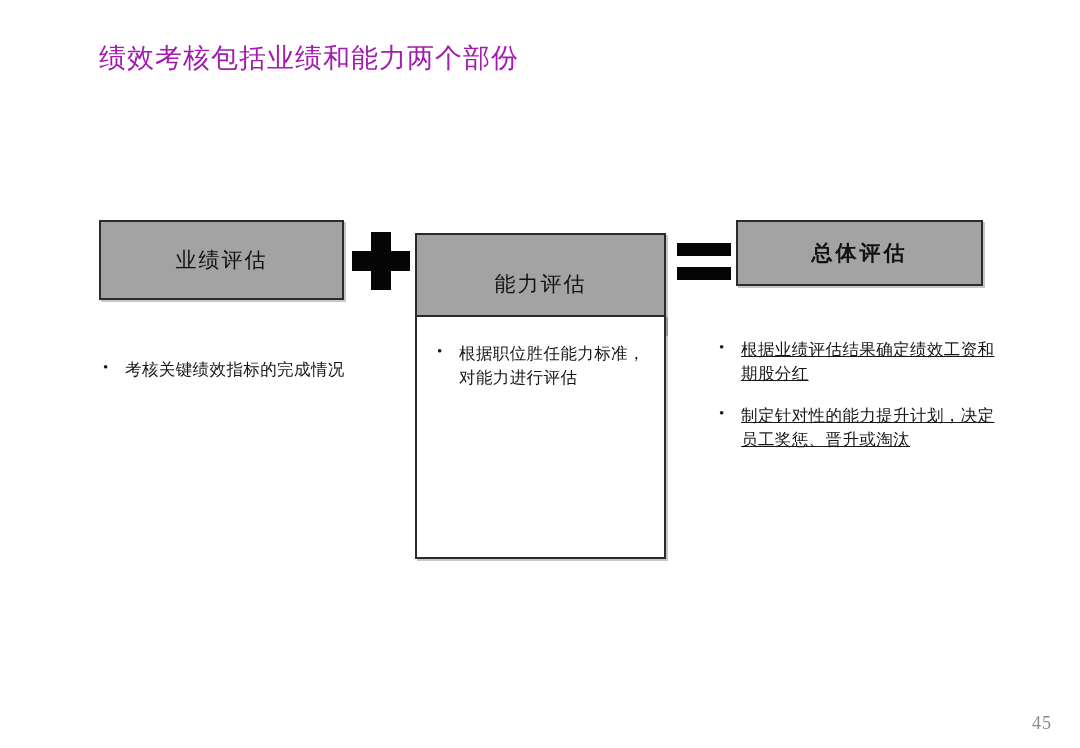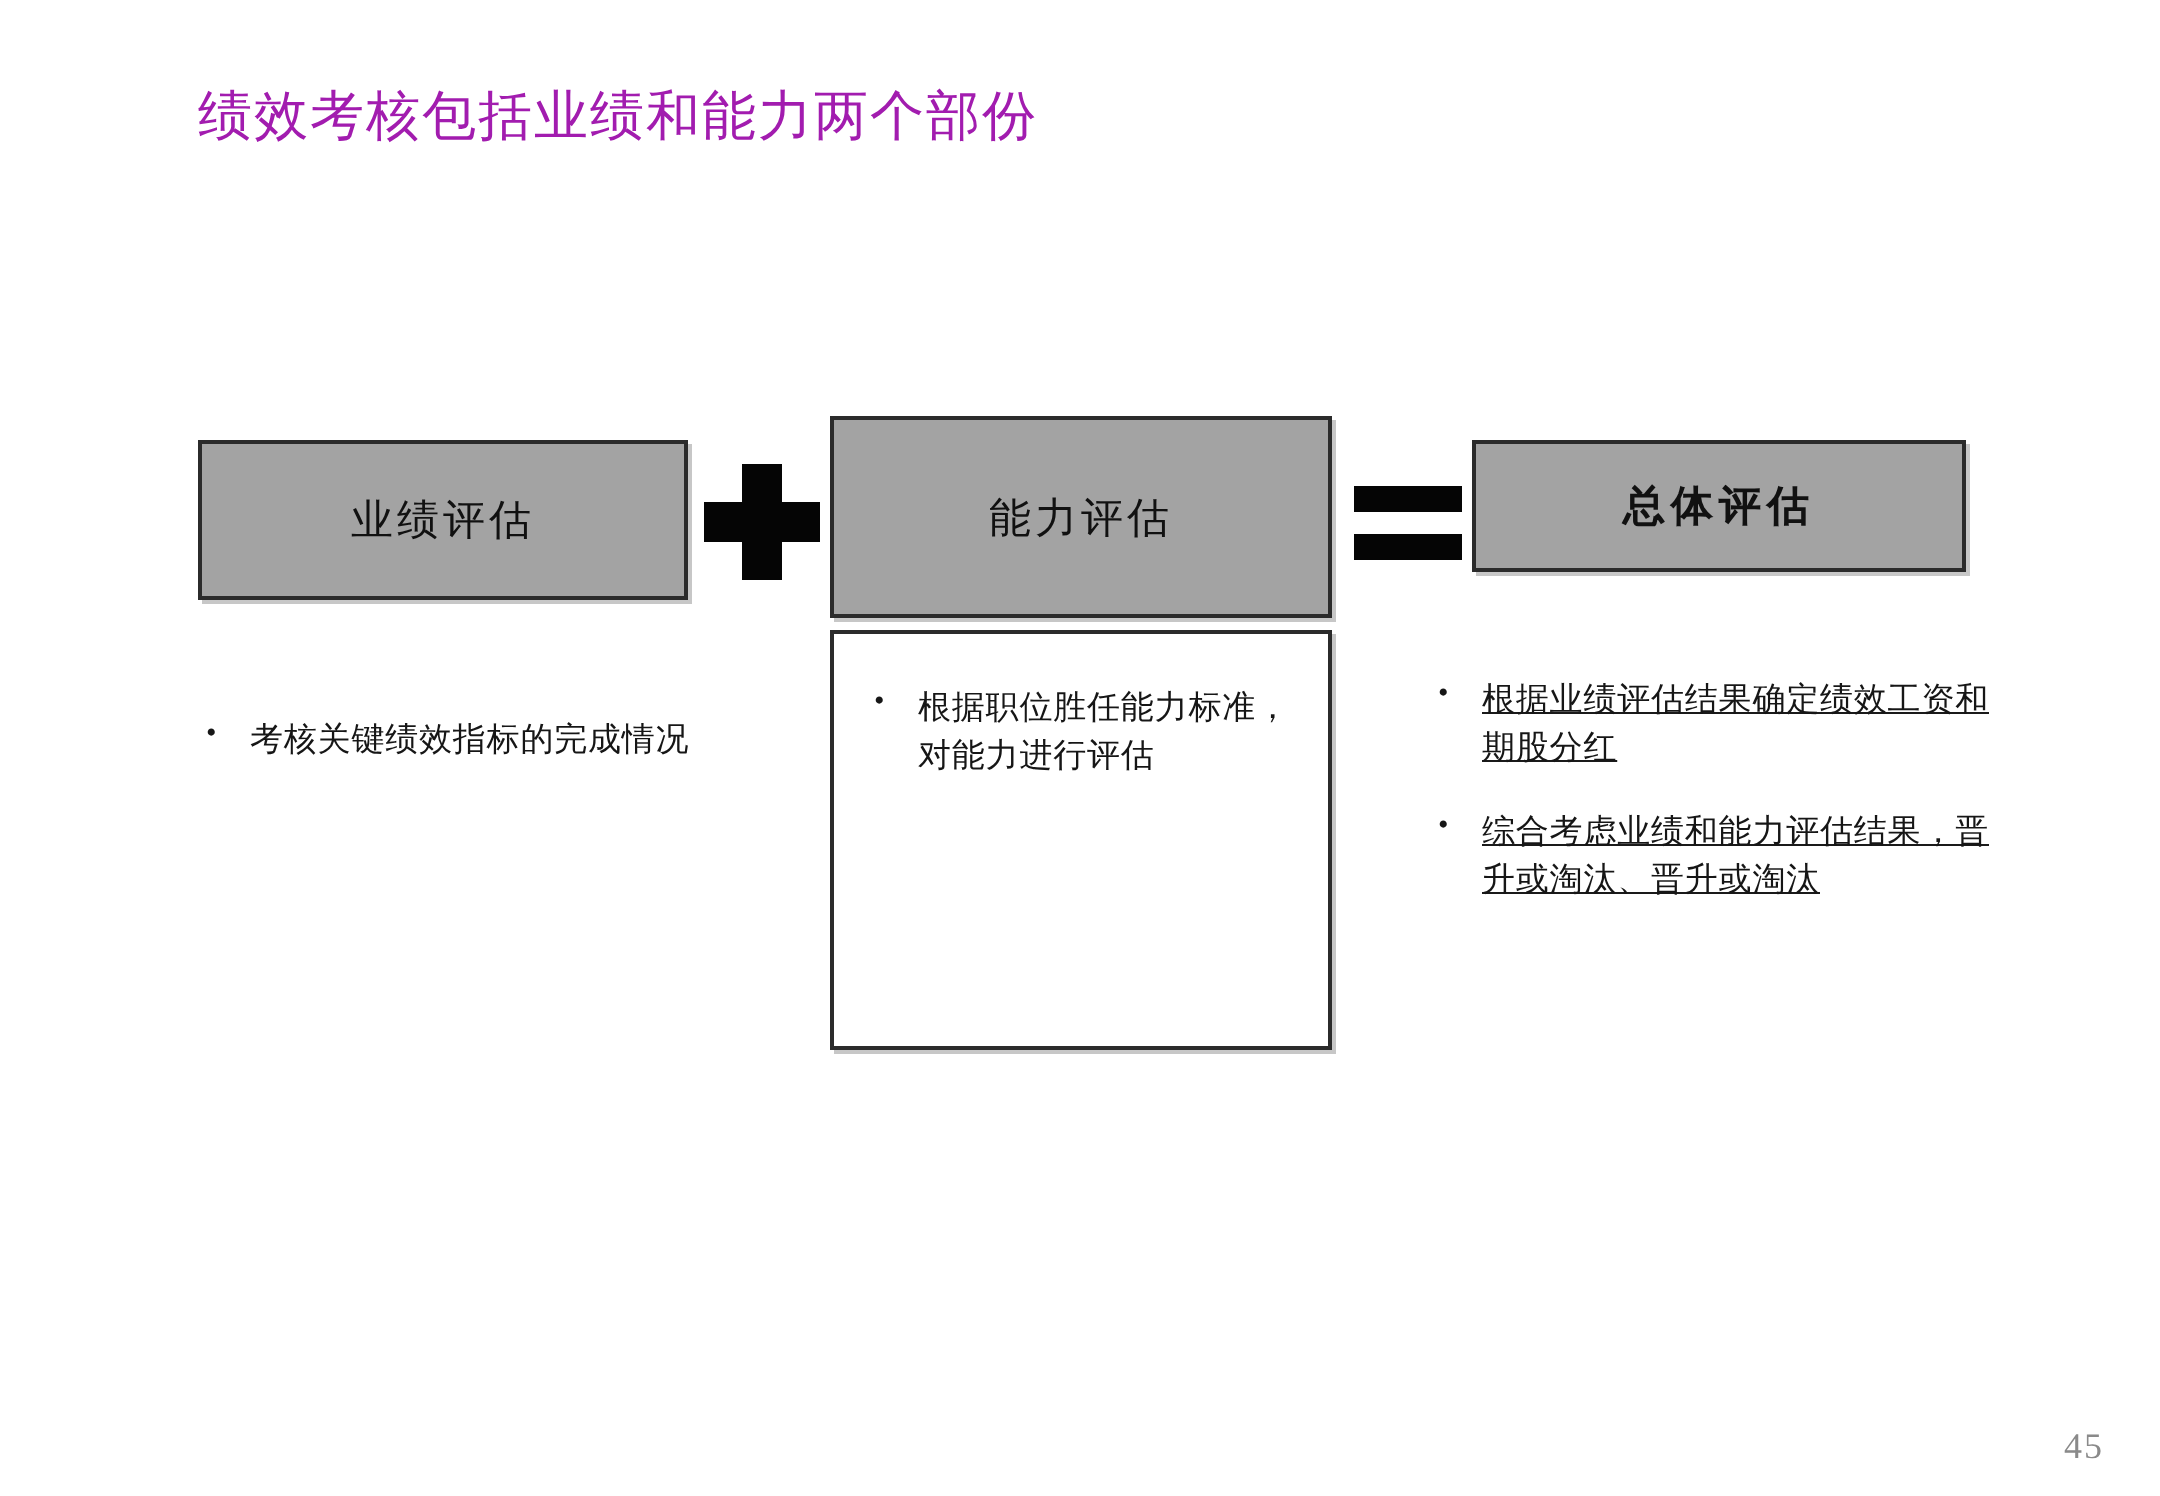--- a/index.html
+++ b/index.html
@@ -49,21 +49,21 @@
     letter-spacing: 2px;
     color: #111111;
     white-space: nowrap;
   }
   .hdr-label.bold {
     font-weight: bold;
     letter-spacing: 3px;
   }
 
   #box-perf     { left: 99px;  top: 220px; width: 245px; height: 80px; }
-  #box-comp     { left: 415px; top: 208px; width: 251px; height: 101px; }
+  #box-comp     { left: 415px; top: 233px; width: 251px; height: 101px; }
   #box-overall  { left: 736px; top: 220px; width: 247px; height: 66px; }
 
   
   .op {
     position: absolute;
   }
   
   #op-plus { left: 352px; top: 232px; width: 58px; height: 58px; }
   #op-plus .bar-h,
   #op-plus .bar-v {
@@ -90,21 +90,21 @@
     position: absolute;
     box-sizing: border-box;
   }
   .body-area.boxed {
     border: 2px solid #2b2b2b;
     background: #ffffff;
     box-shadow: 2px 2px 0 rgba(0,0,0,0.22);
   }
 
   #body-perf    { left: 99px;  top: 338px; width: 262px; margin-top: 20px; }
-  #body-comp    { left: 415px; top: 315px; width: 251px; height: 210px; padding-top: 25px; }
+  #body-comp    { left: 415px; top: 315px; width: 251px; height: 244px; padding-top: 25px; }
   #body-overall { left: 715px; top: 338px; width: 285px; text-decoration: underline; }
 
   ul.bullets {
     list-style: none;
     margin: 0;
     padding: 0;
   }
   ul.bullets li {
     position: relative;
     padding-left: 26px;
@@ -172,19 +172,19 @@
     <span class="bar-h bottom"></span>
   </div>
 
   <div class="hdr-box" id="box-overall">
     <span class="hdr-label bold">总体评估</span>
   </div>
 
   <div class="body-area" id="body-overall">
     <ul class="bullets">
       <li>根据业绩评估结果确定绩效工资和期股分红</li>
-      <li>综合考虑业绩和能力评估结果，晋升或淘汰、晋升或淘汰</li>
+      <li>制定针对性的能力提升计划，决定员工奖惩、晋升或淘汰</li>
     </ul>
   </div>
 
   <div class="page-number">45</div>
 
 </div>
 
 </body></html>

